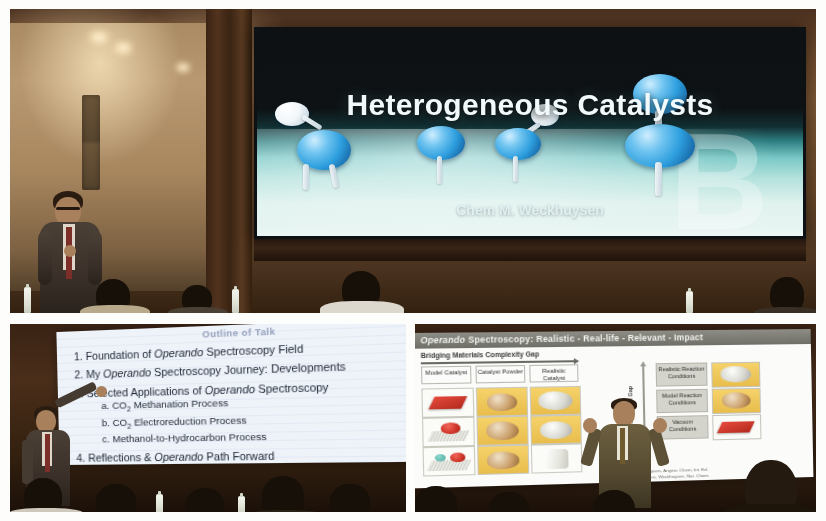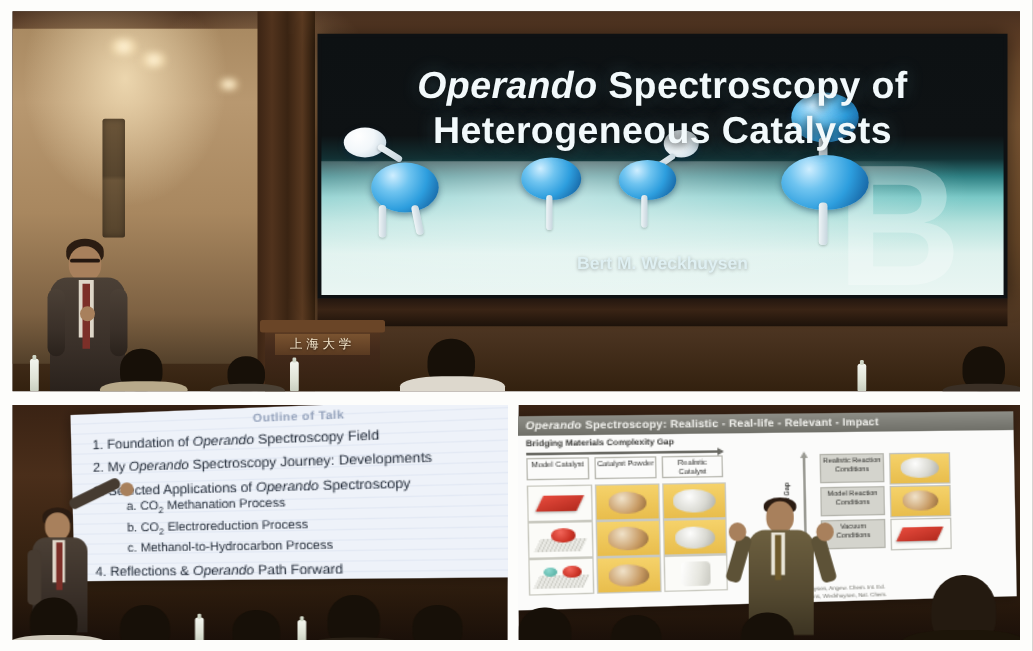--- a/index.html
+++ b/index.html
@@ -203,46 +203,38 @@
           <div class="mol-ball" style="left:0px;top:6px;width:46px;height:32px;"></div>
           <div class="mol-stick" style="left:18px;top:34px;width:5px;height:26px;"></div>
         </div>
         <div class="molecule" style="left:368px;top:44px;">
           <div class="mol-ball" style="left:8px;top:0px;width:54px;height:40px;"></div>
           <div class="mol-stick" style="left:30px;top:36px;width:7px;height:20px;"></div>
           <div class="mol-ball" style="left:0px;top:50px;width:70px;height:44px;"></div>
           <div class="mol-stick" style="left:30px;top:88px;width:7px;height:34px;"></div>
         </div>
 
-        <div class="slide-title-1">
-          <em>Operando</em><span> Spectroscopy of</span>
-        </div>
         <div class="slide-title-2">Heterogeneous Catalysts</div>
-        <div class="slide-author">Bert M. Weckhuysen</div>
+        <div class="slide-author">Chem M. Weckhuysen</div>
       </div>
     </div>
     <div class="dark-rail"></div>
 
     <div class="spk" id="speaker-top">
       <div class="spk-hair" style="left:15px;top:0px;width:30px;height:20px;"></div>
       <div class="spk-head" style="left:17px;top:6px;width:26px;height:28px;"></div>
       <div class="spk-glass" style="left:18px;top:16px;width:24px;"></div>
       <div class="spk-body" style="left:2px;top:31px;width:60px;height:91px;border-radius:14px 14px 0 0;"></div>
       <div class="spk-shirt" style="left:25px;top:33px;width:12px;height:46px;"></div>
       <div class="spk-tie" style="left:28px;top:36px;width:6px;height:52px;"></div>
       <div class="hand" style="left:26px;top:54px;width:12px;height:12px;"></div>
       <div class="spk-body" style="left:0px;top:40px;width:14px;height:54px;border-radius:8px;"></div>
       <div class="spk-body" style="left:50px;top:40px;width:14px;height:54px;border-radius:8px;"></div>
     </div>
 
-    <div class="podium">
-      <div class="podium-top"></div>
-      <div class="podium-plate"></div>
-      <div class="podium-text">上海大学</div>
-    </div>
 
     <div class="ftr-row">
       <div class="head" style="left:86px;top:14px;width:34px;height:34px;"></div>
       <div class="shoulders" style="left:70px;top:40px;width:70px;height:16px;background:#b7a98a;"></div>
       <div class="head" style="left:172px;top:20px;width:30px;height:28px;"></div>
       <div class="shoulders" style="left:158px;top:42px;width:60px;height:14px;background:#4a4034;"></div>
       <div class="head" style="left:332px;top:6px;width:38px;height:38px;"></div>
       <div class="shoulders" style="left:310px;top:36px;width:84px;height:20px;background:#ddd8cd;"></div>
       <div class="head" style="left:760px;top:12px;width:34px;height:36px;"></div>
       <div class="shoulders" style="left:744px;top:42px;width:66px;height:14px;background:#3a2f25;"></div>

